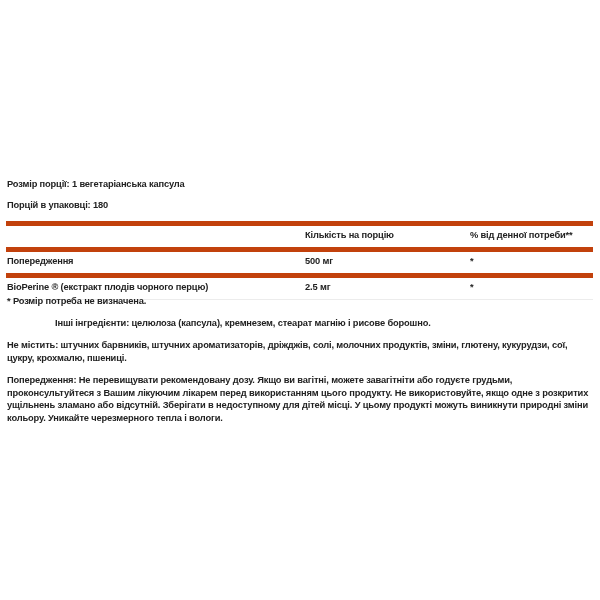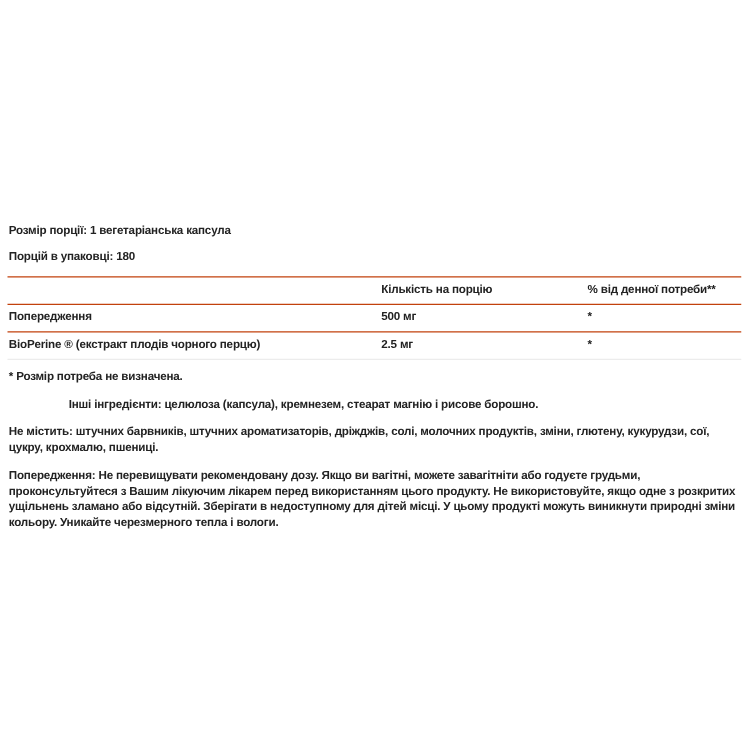--- a/index.html
+++ b/index.html
@@ -10,21 +10,21 @@
     }
     .doc { position: absolute; left: 7px; top: 0; width: 587px; }
     .line {
       font-size: 9.3px; font-weight: bold; line-height: 12.5px;
       letter-spacing: -0.15px; color: #222;
     }
     .serving-size { position: absolute; top: 178px; left: 0; }
     .servings { position: absolute; top: 199px; left: 0; }
     .table { position: absolute; top: 221px; left: -1px; width: 587px; }
     .row {
-      position: relative; height: 21px; border-top: 1px solid #c2410c;
+      position: relative; height: 21px; border-top: 5px solid #c2410c;
     }
     .row.last { border-bottom: 1px solid #ececec; }
     .cell {
       position: absolute; top: 4px; font-size: 9.3px; font-weight: bold;
       color: #222; letter-spacing: -0.15px; white-space: nowrap;
     }
     .c1 { left: 1px; }
     .c2 { left: 299px; }
     .c3 { left: 436px; margin-left: 28px; }
     .footnote { position: absolute; top: 295px; left: 0; }

